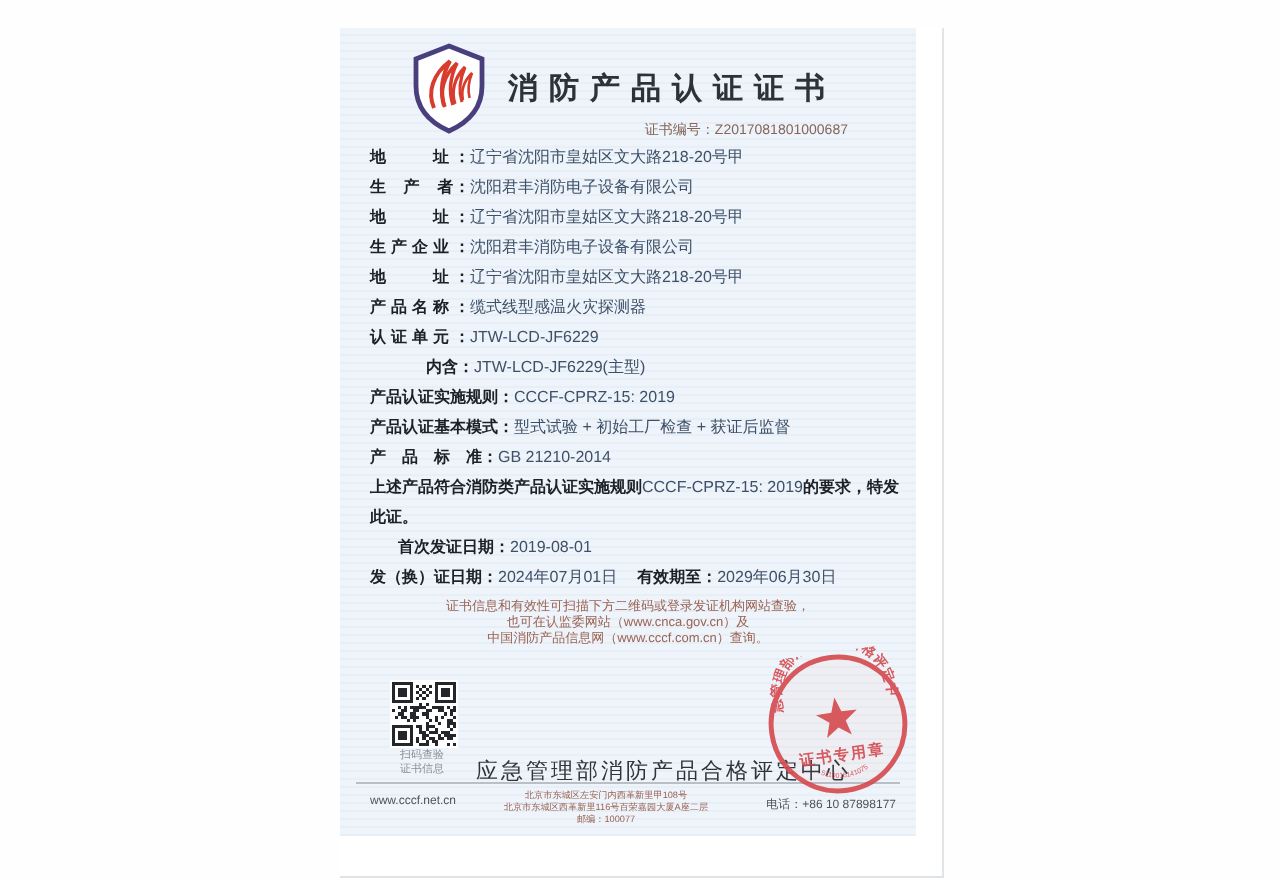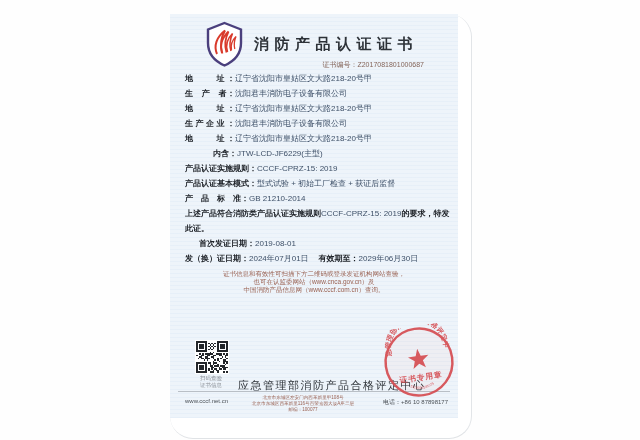--- a/index.html
+++ b/index.html
@@ -1,19 +1,19 @@
 <!DOCTYPE html>
 <html><head>
 <meta charset="utf-8">
 <style>
   html,body{margin:0;padding:0;background:#ffffff;}
   .stage{position:relative;width:640px;height:440px;background:#fefefe;overflow:hidden;
          font-family:"Liberation Sans","DejaVu Sans",sans-serif;}
   .page{position:absolute;left:170px;top:14px;width:301px;height:424px;background:#ffffff;
-        border-right:1px solid #e2e5e8;border-bottom:1px solid #e0e3e6;border-radius:23px;}
+        border-right:1px solid #e2e5e8;border-bottom:1px solid #e0e3e6;}
   .panel{position:absolute;left:0;top:0;width:288px;height:404px;
          background:#eef4fa;
          background-image:repeating-linear-gradient(0deg,rgba(165,198,228,0.10) 0 1px,transparent 1px 4px);}
   
   .logo{position:absolute;left:34px;top:7px;width:41px;height:46px;}
   .title{position:absolute;left:84px;top:21px;font-size:15px;font-weight:600;color:#2d3238;
          letter-spacing:5.5px;white-space:nowrap;}
   .certline{position:absolute;right:34px;top:46px;font-size:7px;color:#84655a;white-space:nowrap;}
   
   .content{position:absolute;left:15px;top:57px;width:268px;font-size:8px;color:#3e5068;}
@@ -58,20 +58,22 @@
       <div class="certline">
         <span>证书编号：</span><span>Z2017081801000687</span>
       </div>
 
       <div class="content">
         <div class="row"><span class="lb">地　　址：</span><span class="val">辽宁省沈阳市皇姑区文大路218-20号甲</span></div>
         <div class="row"><span class="lb">生　产　者：</span><span class="val">沈阳君丰消防电子设备有限公司</span></div>
         <div class="row"><span class="lb">地　　址：</span><span class="val">辽宁省沈阳市皇姑区文大路218-20号甲</span></div>
         <div class="row"><span class="lb">生产企业：</span><span class="val">沈阳君丰消防电子设备有限公司</span></div>
         <div class="row"><span class="lb">地　　址：</span><span class="val">辽宁省沈阳市皇姑区文大路218-20号甲</span></div>
+        <div class="row"><span class="lb">产品名称：</span><span class="val">缆式线型感温火灾探测器</span></div>
+        <div class="row"><span class="lb">认证单元：</span><span class="val">JTW-LCD-JF6229</span></div>
         <div class="row indent1"><span class="lbw">内含：</span><span class="val">JTW-LCD-JF6229(主型)</span></div>
         <div class="row"><span class="lbw">产品认证实施规则：</span><span class="val">CCCF-CPRZ-15: 2019</span></div>
         <div class="row"><span class="lbw">产品认证基本模式：</span><span class="val">型式试验 + 初始工厂检查 + 获证后监督</span></div>
         <div class="row"><span class="lbw">产　品　标　准：</span><span class="val">GB 21210-2014</span></div>
         <div class="row"><span class="bold-black">上述产品符合消防类产品认证实施规则</span><span class="val">CCCF-CPRZ-15: 2019</span><span class="bold-black">的要求，特发</span></div>
         <div class="row"><span class="bold-black">此证。</span></div>
         <div class="row indent2"><span class="bold-black">首次发证日期：</span><span class="val">2019-08-01</span></div>
         <div class="row"><span class="bold-black">发（换）证日期：</span><span class="val">2024年07月01日</span><span class="gap"></span><span class="bold-black">有效期至：</span><span class="val">2029年06月30日</span></div>
         <div class="notes">
           <div>证书信息和有效性可扫描下方二维码或登录发证机构网站查验，</div>

